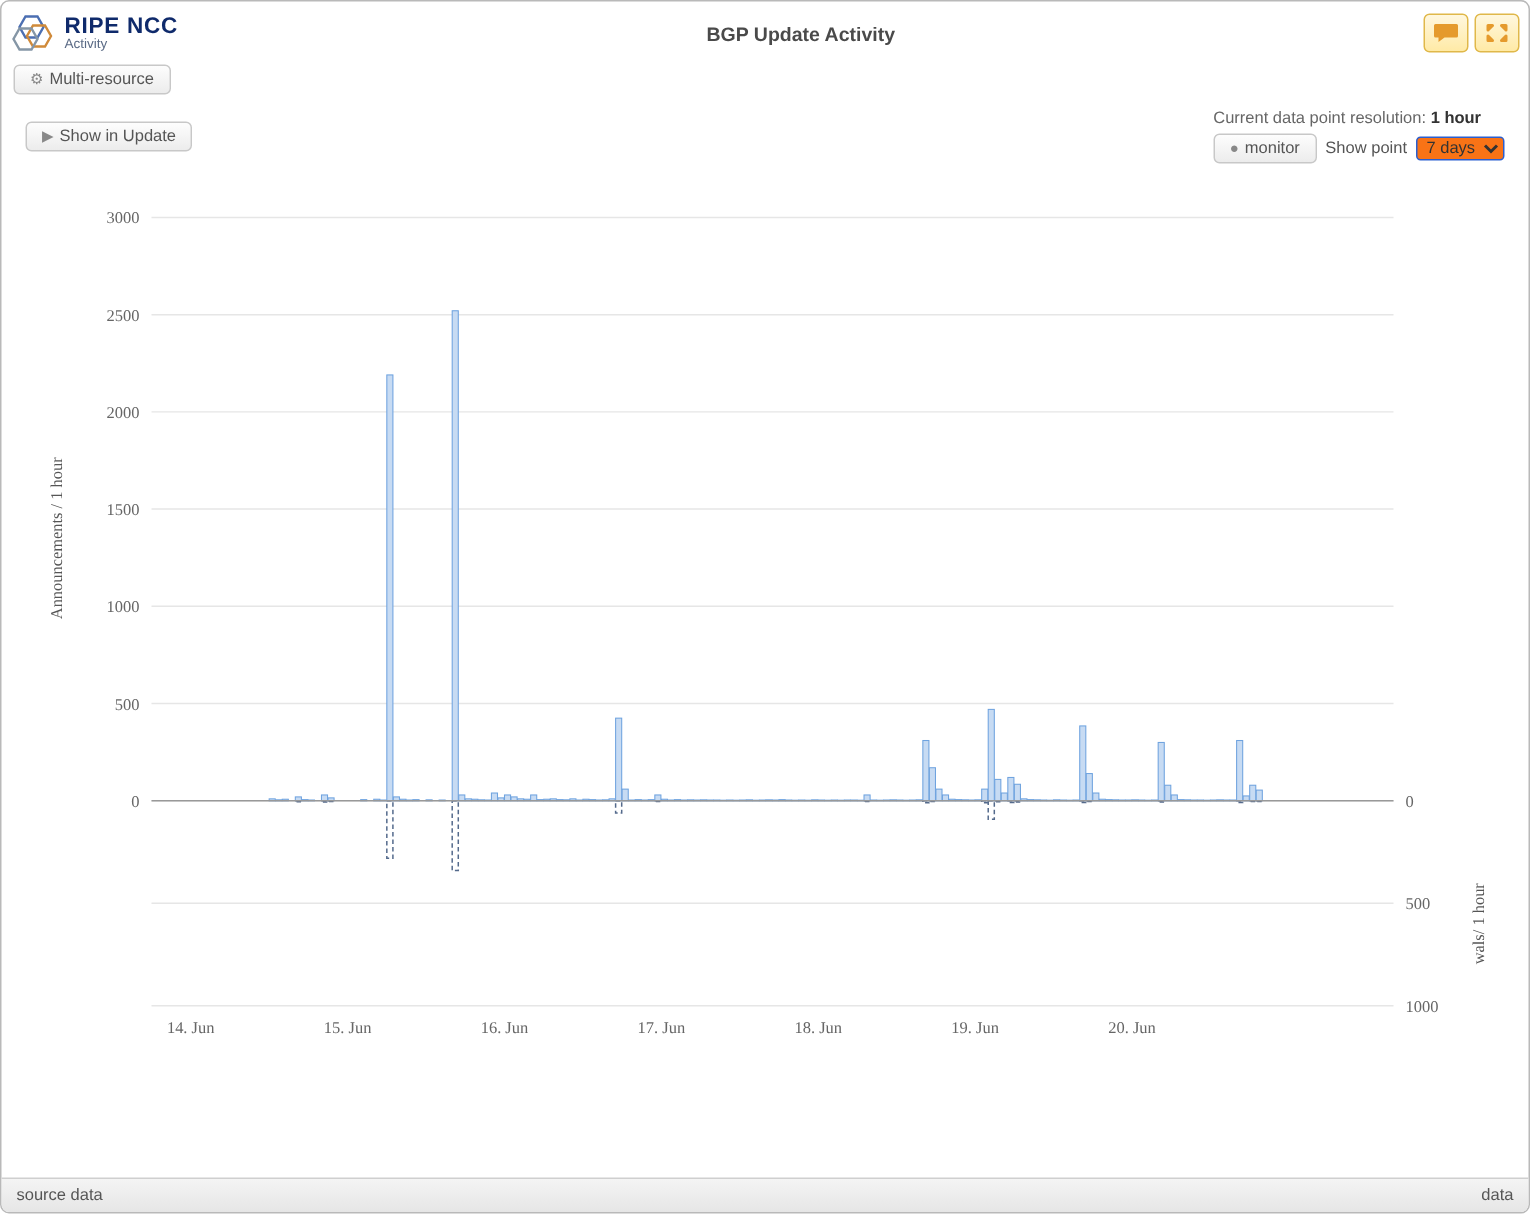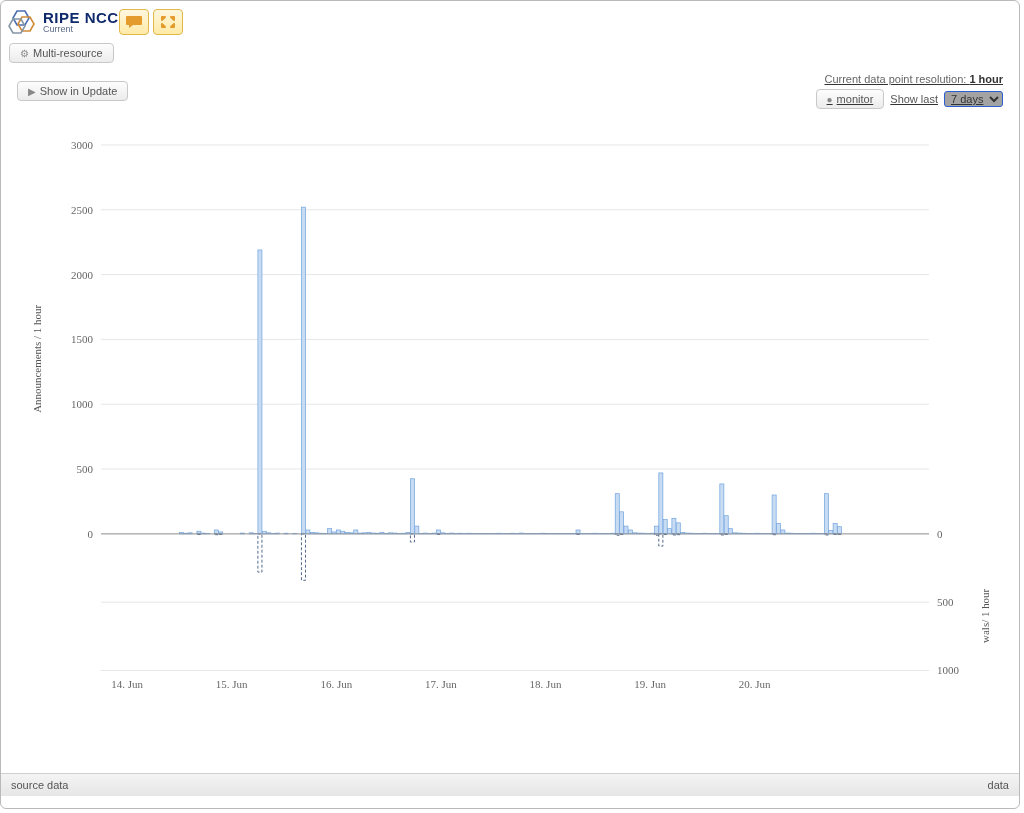--- a/index.html
+++ b/index.html
@@ -73,53 +73,51 @@
   
   .controls-row {
     display: flex;
     align-items: center;
     justify-content: space-between;
     padding: 10px 16px 0 16px;
   }
   .controls-right {
     display: flex;
     flex-direction: column;
-    align-items: flex-end;
     gap: 4px;
-    text-decoration: underline;
   }
   .resolution {
     font-size: 11px;
     color: #666;
   }
   .resolution b { color: #333; }
   .right-inline {
     display: flex; align-items: center; gap: 6px;
   }
   .select {
     font-size: 11px;
     padding: 0 2px;
     border: 1.5px solid #2a5fd0;
     border-radius: 3px;
-    background: #a3a3a3;
+    background: #f97316;
     color: #333;
   }
 
   
   .chart-area {
     position: absolute;
     left: 0; right: 0;
     top: 132px;
     bottom: 28px;
   }
 
   
   .footer {
     position: absolute;
-    left: 0; right: 0; bottom: 12px;
+    left: 0; right: 0; bottom: 0;
     height: 22px;
     background: linear-gradient(#f4f4f4, #e6e6e6);
     border-top: 1px solid #cfcfcf;
     display: flex;
     align-items: center;
     justify-content: space-between;
     padding: 0 10px;
     font-size: 11px;
     color: #555;
   }
@@ -135,23 +133,24 @@
     <div class="logo-wrap">
       <svg width="32" height="30" viewBox="0 0 32 30">
         <g fill="none" stroke-width="1.6">
           <polygon points="10,4 18,4 22,11 18,18 10,18 6,11" stroke="#4c6fb2"></polygon>
           <polygon points="15,10 23,10 27,17 23,24 15,24 11,17" stroke="#d08a3a"></polygon>
           <polygon points="6,12 14,12 18,19 14,26 6,26 2,19" stroke="#8596a6"></polygon>
         </g>
       </svg>
       <div class="logo-text">
         <span class="l1">RIPE NCC</span>
-        <span class="l2">Current</span>
+        <span class="l2">Activity</span>
       </div>
     </div>
+    <div class="title">BGP Update Activity</div>
     <div class="header-right">
       <div class="icon-btn">
         <svg width="18" height="16" viewBox="0 0 18 16">
           <path d="M2 2 h14 a1 1 0 0 1 1 1 v7 a1 1 0 0 1 -1 1 h-8 l-4 3 v-3 h-2 a1 1 0 0 1 -1 -1 v-7 a1 1 0 0 1 1 -1 z" fill="#e59a2c"></path>
         </svg>
       </div>
       <div class="icon-btn">
         <svg width="18" height="16" viewBox="0 0 18 16">
           <g stroke="#e59a2c" stroke-width="2" fill="none" stroke-linecap="round">
             <path d="M3 6 L6 3 M3 3 h3 M3 3 v3"></path>
@@ -180,21 +179,21 @@
     </div>
     <div class="controls-right">
       <div class="resolution">
         <span>Current data point resolution: </span><b>1 hour</b>
       </div>
       <div class="right-inline">
         <button class="btn">
           <span class="glyph">●</span>
           <span>monitor</span>
         </button>
-        <span style="color:#555;">Show last</span>
+        <span style="color:#555;">Show point</span>
         <select class="select">
           <option>7 days</option>
         </select>
       </div>
     </div>
   </div>
 
   <div class="chart-area">
     <svg id="chart-svg" width="100%" height="100%" viewBox="0 0 1018 650" preserveAspectRatio="none">
         <line x1="100" x2="928" y1="402.71999999999997" y2="402.71999999999997" stroke="#e6e6e6" stroke-width="1"></line>

